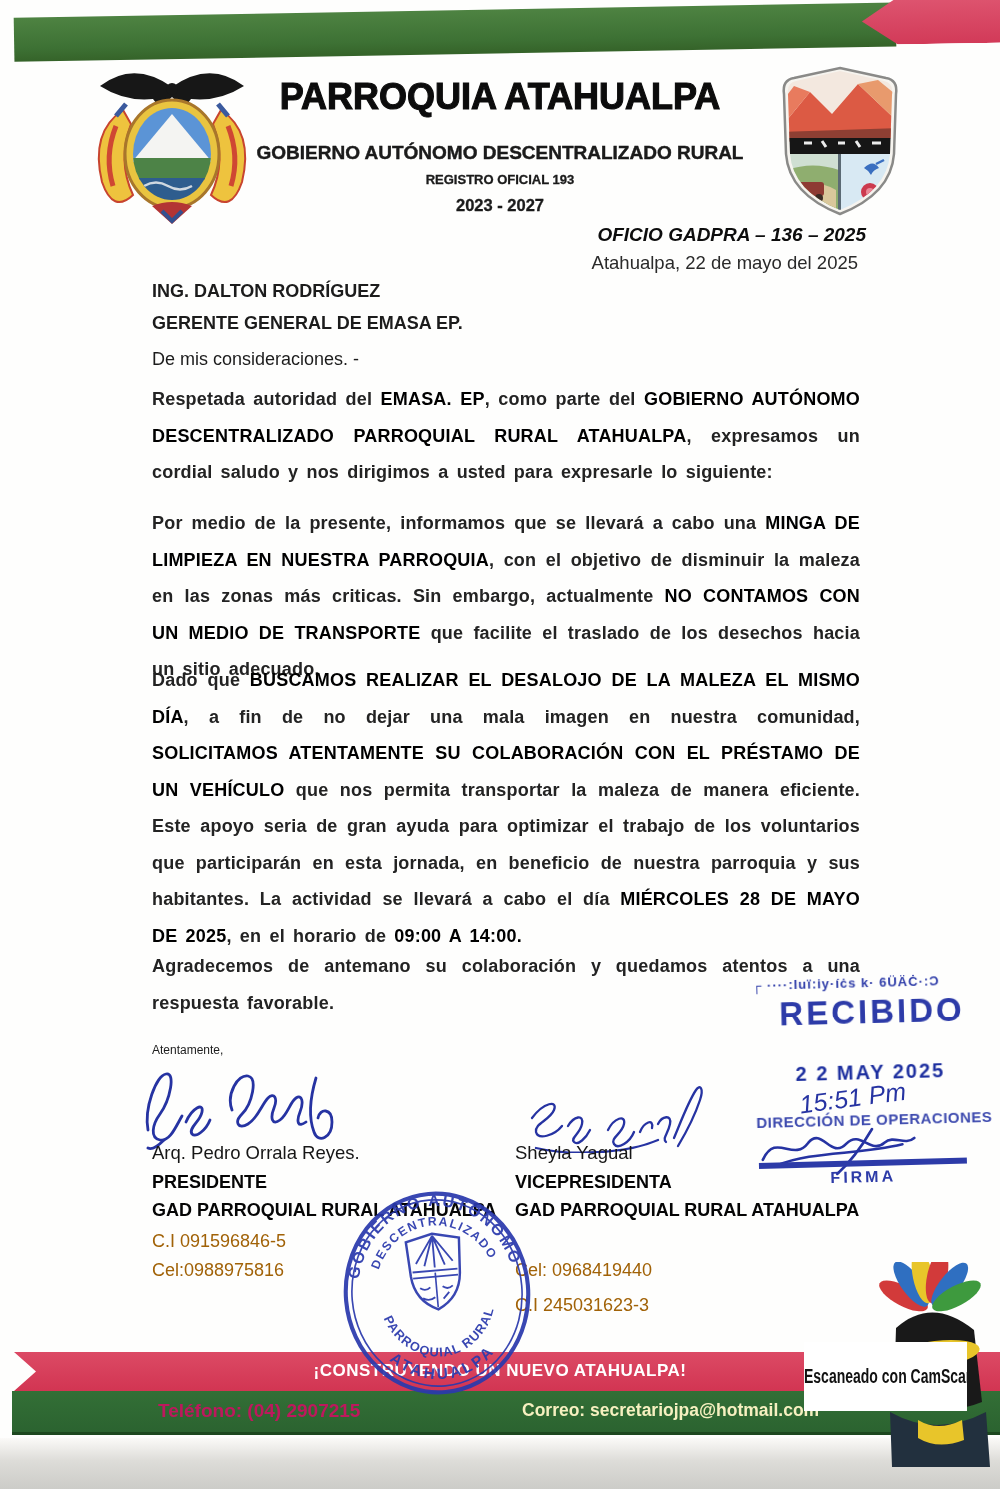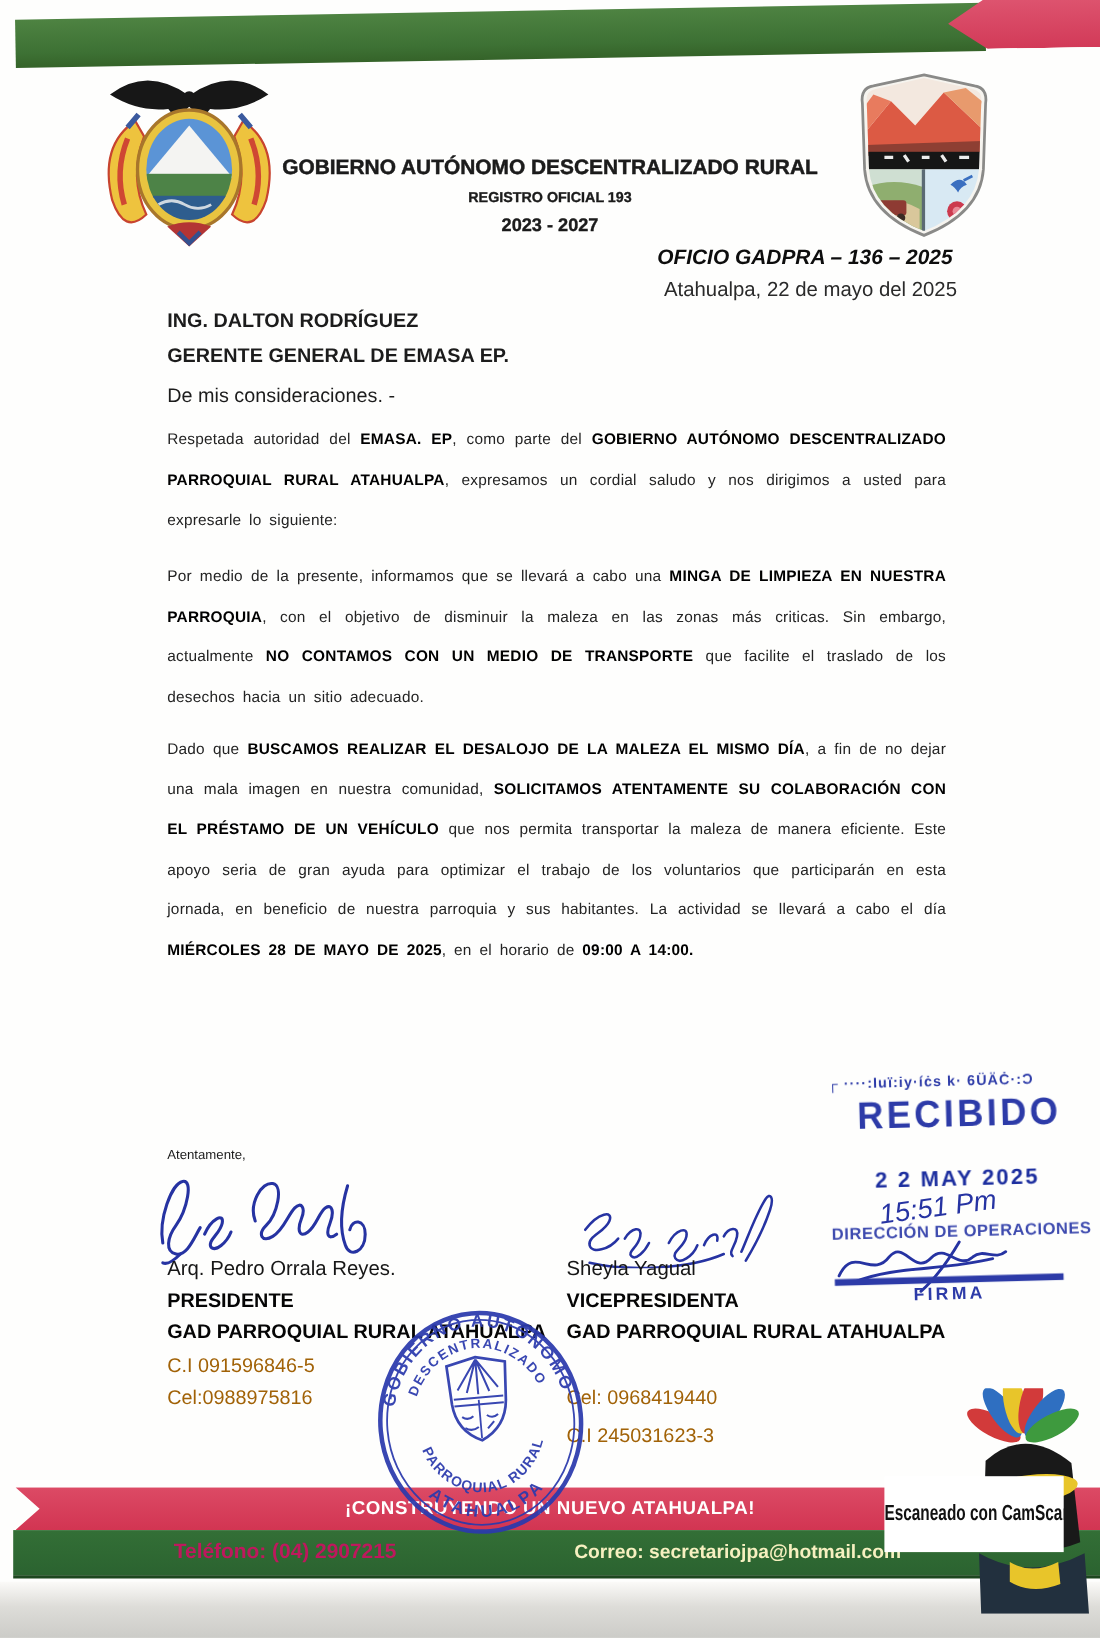--- a/index.html
+++ b/index.html
@@ -19,29 +19,29 @@
 
   
   .hdr-title{left:205px;top:76px;width:590px;text-align:center;font-weight:bold;
              font-size:36px;letter-spacing:0px;color:#0c0c0c;-webkit-text-stroke:1.1px #0c0c0c;}
   .hdr-l1{left:205px;top:122px;width:590px;text-align:center;font-weight:bold;font-size:19px;margin-top:20px;-webkit-text-stroke:.4px #111;}
   .hdr-l2{left:205px;top:148px;width:590px;text-align:center;font-weight:bold;font-size:16.5px;-webkit-text-stroke:.3px #111;}
   .hdr-l3{left:205px;top:172px;width:590px;text-align:center;font-weight:bold;font-size:13px;-webkit-text-stroke:.3px #111;}
   .hdr-l4{left:205px;top:196px;width:590px;text-align:center;font-weight:bold;font-size:16.5px;-webkit-text-stroke:.3px #111;}
 
   .ref-oficio{right:134px;top:224px;font-weight:bold;font-style:italic;font-size:19px;color:#0d0d0d;}
-  .ref-date{right:130px;top:252px;font-size:18.5px;color:#2a2a2a;}
+  .ref-date{right:142px;top:252px;font-size:18.5px;color:#2a2a2a;}
 
   
   .body-col{left:152px;width:708px;}
   .b1{top:281px;font-weight:bold;font-size:18px;}
   .b2{top:313px;font-weight:bold;font-size:18px;}
   .b3{top:349px;font-size:18px;}
   .para{position:absolute;left:152px;width:708px;margin:0;text-align:justify;
-        font-size:14px;line-height:36.5px;word-spacing:3px;letter-spacing:.2px;color:#232323;}
+        font-size:18px;line-height:36.5px;word-spacing:3px;letter-spacing:.2px;color:#232323;font-weight:bold;}
   .para b{color:#000;}
   .p1{top:381px;} .p2{top:505px;} .p3{top:662px;} .p4{top:948px;}
   .closing{left:152px;top:1043px;font-size:12px;}
 
   
   .sig-name{font-size:18.5px;color:#161616;}
   .sig-bold{font-weight:bold;font-size:18px;color:#050505;}
   .sig-plain{font-size:18px;color:#a16207;}
 
   
@@ -141,34 +141,36 @@
       <rect x="69" y="92" width="61" height="60" fill="#d8e9f3"></rect>
       <path d="M92,106 q9,-9 15,0 q-6,2 -8,7 q-3,-5 -7,-7 Z" fill="#3a6fc0"></path>
       <path d="M104,102 l8,-4" stroke="#3a6fc0" stroke-width="2.5"></path>
       <circle cx="98" cy="130" r="9" fill="#cc3a4e"></circle>
         <circle cx="98" cy="130" r="4" fill="#e98a97"></circle>
       <path d="M105,136 q11,2 13,11 q-11,0 -13,-11 Z" fill="#3e8a3e"></path>
       <rect x="66" y="92" width="3" height="60" fill="#5b6a74"></rect>
     </g>
   </svg>
 
+  <div class="abs hdr-title">PARROQUIA ATAHUALPA</div>
   <div class="abs hdr-l1">GOBIERNO AUTÓNOMO DESCENTRALIZADO RURAL</div>
   <div class="abs hdr-l3">REGISTRO OFICIAL 193</div>
   <div class="abs hdr-l4">2023 - 2027</div>
 
   <div class="abs ref-oficio">OFICIO GADPRA – 136 – 2025</div>
   <div class="abs ref-date">Atahualpa, 22 de mayo del 2025</div>
 
   <div class="abs body-col b1">ING. DALTON RODRÍGUEZ</div>
   <div class="abs body-col b2">GERENTE GENERAL DE EMASA EP.</div>
   <div class="abs body-col b3">De mis consideraciones. -</div>
 
   <p class="para p1"><span>Respetada autoridad del </span><b>EMASA. EP</b><span>, como parte del </span><b>GOBIERNO AUTÓNOMO DESCENTRALIZADO PARROQUIAL RURAL ATAHUALPA</b><span>, expresamos un cordial saludo y nos dirigimos a usted para expresarle lo siguiente:</span></p>
   <p class="para p2"><span>Por medio de la presente, informamos que se llevará a cabo una </span><b>MINGA DE LIMPIEZA EN NUESTRA PARROQUIA</b><span>, con el objetivo de disminuir la maleza en las zonas más criticas. Sin embargo, actualmente </span><b>NO CONTAMOS CON UN MEDIO DE TRANSPORTE</b><span> que facilite el traslado de los desechos hacia un sitio adecuado.</span></p>
   <p class="para p3"><span>Dado que </span><b>BUSCAMOS REALIZAR EL DESALOJO DE LA MALEZA EL MISMO DÍA</b><span>, a fin de no dejar una mala imagen en nuestra comunidad, </span><b>SOLICITAMOS ATENTAMENTE SU COLABORACIÓN CON EL PRÉSTAMO DE UN VEHÍCULO</b><span> que nos permita transportar la maleza de manera eficiente. Este apoyo seria de gran ayuda para optimizar el trabajo de los voluntarios que participarán en esta jornada, en beneficio de nuestra parroquia y sus habitantes. La actividad se llevará a cabo el día </span><b>MIÉRCOLES 28 DE MAYO DE 2025</b><span>, en el horario de </span><b>09:00 A 14:00.</b></p>
+  <p class="para p4"><span>Agradecemos de antemano su colaboración y quedamos atentos a una respuesta favorable.</span></p>
 
   <div class="abs closing">Atentamente,</div>
 
   <svg class="abs" style="left:140px;top:1052px;" width="220" height="100" viewBox="0 0 220 100">
     <g stroke="#2633a2" stroke-width="2.8" fill="none" stroke-linecap="round">
       <path d="M8,78 C4,56 16,24 26,22 C36,20 30,48 20,62 C12,73 10,86 20,88 C30,90 36,74 42,64"></path>
       <path d="M46,70 C52,56 64,50 62,60 C60,70 48,76 52,82 C56,86 66,78 70,68"></path>
       <path d="M92,58 C86,42 98,22 108,24 C118,26 112,52 102,62 C94,70 98,78 108,72 C118,66 122,52 128,46 C134,40 138,46 134,56 C130,66 132,74 140,68 C148,62 150,50 156,46 C162,42 164,50 160,60 C156,70 158,76 166,70"></path>
       <path d="M176,26 C170,46 168,64 174,80 C178,92 192,86 192,70 C192,56 180,56 178,66"></path>
       <path d="M24,88 C18,94 12,98 8,96"></path>

